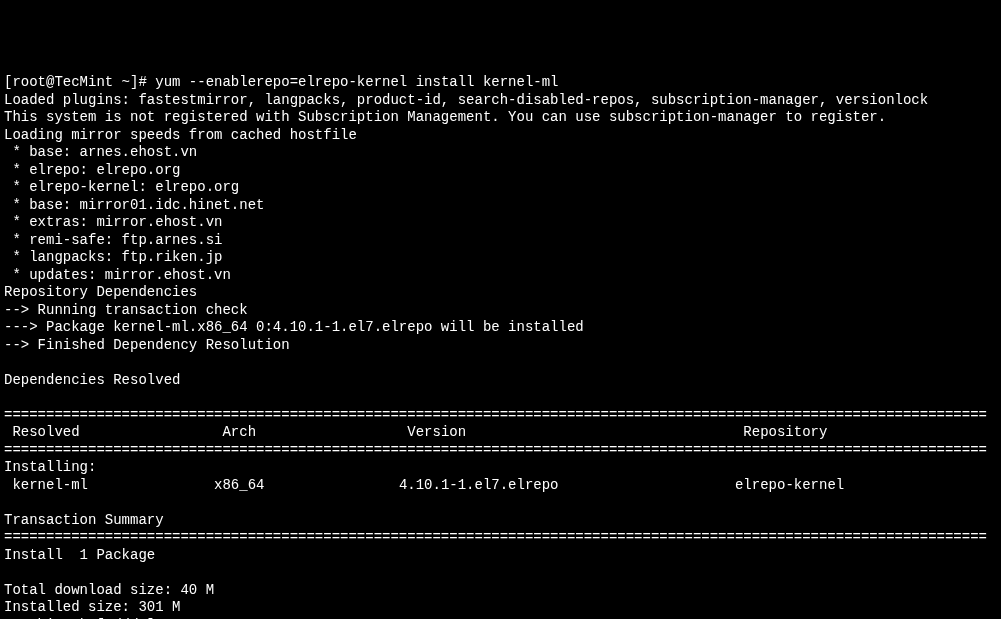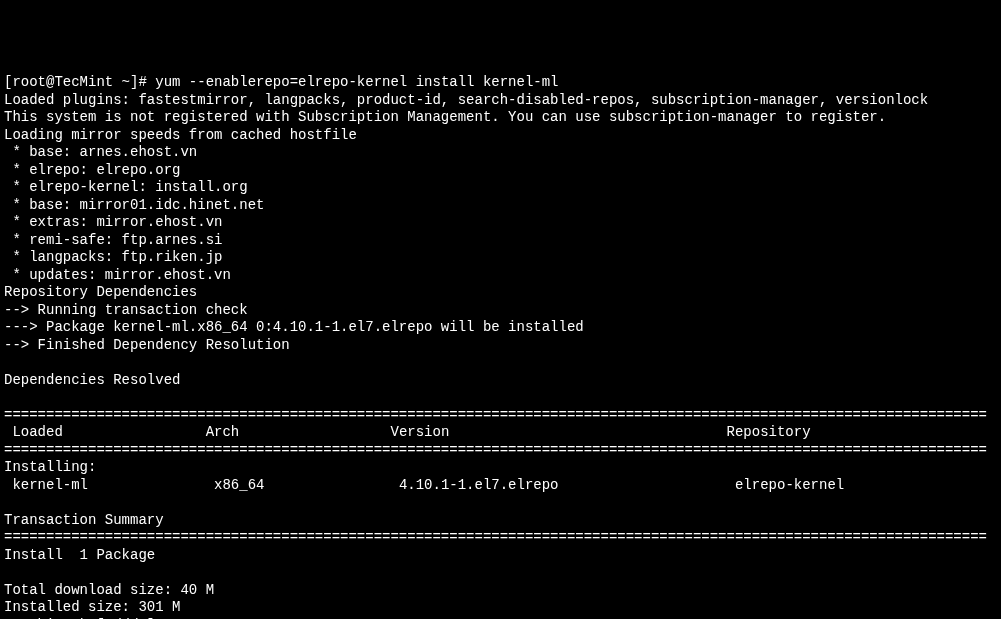--- a/index.html
+++ b/index.html
@@ -35,35 +35,35 @@
 <body>
 
 
 
 <div class="terminal"><span>[root@TecMint ~]#</span> <span>yum --enablerepo=elrepo-kernel install kernel-ml</span>
 <span>Loaded plugins: fastestmirror, langpacks, product-id, search-disabled-repos, subscription-manager, versionlock</span>
 <span>This system is not registered with Subscription Management. You can use subscription-manager to register.</span>
 <span>Loading mirror speeds from cached hostfile</span>
 <span> * base: arnes.ehost.vn</span>
 <span> * elrepo: elrepo.org</span>
-<span> * elrepo-kernel: install.org</span>
+<span> * elrepo-kernel: elrepo.org</span>
 <span> * base: mirror01.idc.hinet.net</span>
 <span> * extras: mirror.ehost.vn</span>
 <span> * remi-safe: ftp.arnes.si</span>
 <span> * langpacks: ftp.riken.jp</span>
 <span> * updates: mirror.ehost.vn</span>
 <span>Repository Dependencies</span>
 <span>--&gt; Running transaction check</span>
 <span>---&gt; Package kernel-ml.x86_64 0:4.10.1-1.el7.elrepo will be installed</span>
 <span>--&gt; Finished Dependency Resolution</span>
 
 <span>Dependencies Resolved</span>
 
 <span>=====================================================================================================================</span>
-<span> Loaded</span>                 <span>Arch</span>                  <span>Version</span>                                 <span>Repository</span>
+<span> Resolved</span>                 <span>Arch</span>                  <span>Version</span>                                 <span>Repository</span>
 <span>=====================================================================================================================</span>
 <span>Installing:</span>
 <span> kernel-ml</span>               <span>x86_64</span>                <span>4.10.1-1.el7.elrepo</span>                     <span>elrepo-kernel</span>
 
 <span>Transaction Summary</span>
 <span>=====================================================================================================================</span>
 <span>Install  1 Package</span>
 
 <span>Total download size: 40 M</span>
 <span>Installed size: 301 M</span>

